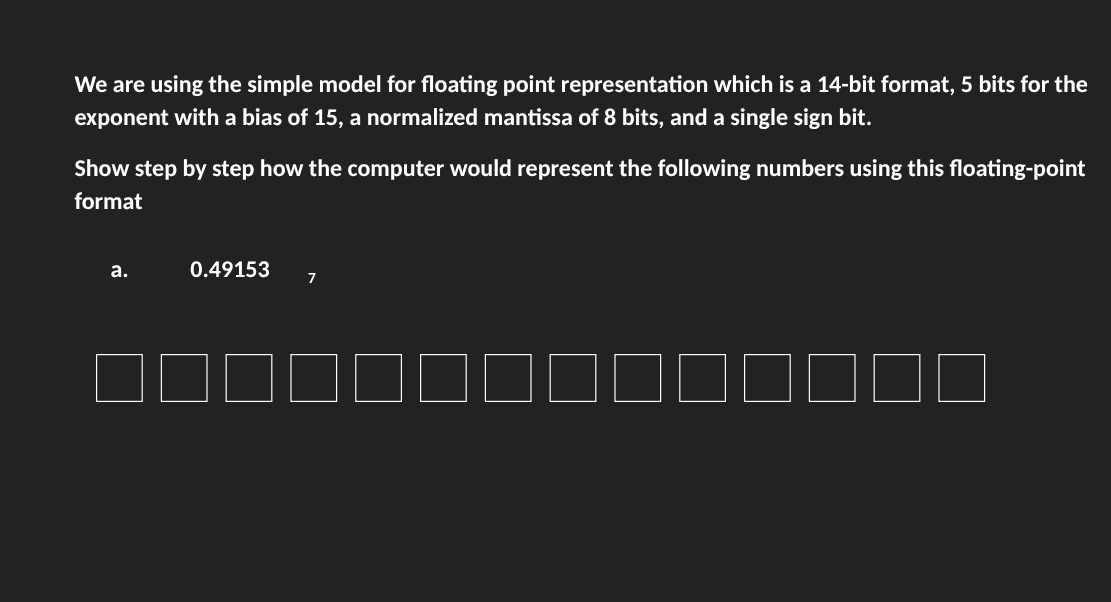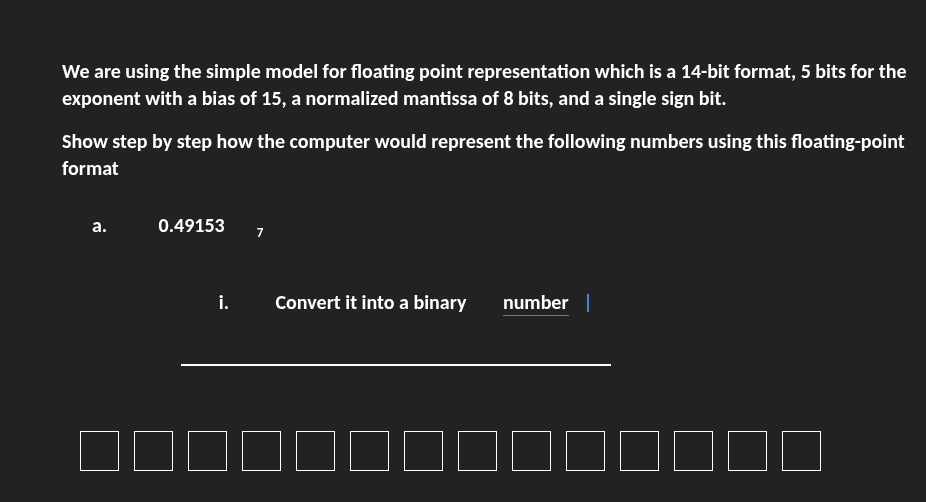--- a/index.html
+++ b/index.html
@@ -60,27 +60,20 @@
 
 <p class="para">Show step by step how the computer would represent the following numbers using this floating-point format</p>
 
 <div class="list-a">
   <span class="label">a.</span>
   <span>0.49153</span><span class="sub10">7</span>
 </div>
 
 <div class="roman-list">
 
-  <div class="roman-item">
-    <span class="rlabel">i.</span>
-    <span>
-      <span>Convert it into a binary </span><span class="underlined-word">number</span><span class="cursor-mark"></span>
-    </span>
-    <span class="blank-line blank1"></span>
-  </div>
 
 
 
 </div>
 
 <div class="bit-grid" id="bit-grid">
     <div class="bit-cell"></div>
     <div class="bit-cell"></div>
     <div class="bit-cell"></div>
     <div class="bit-cell"></div>

